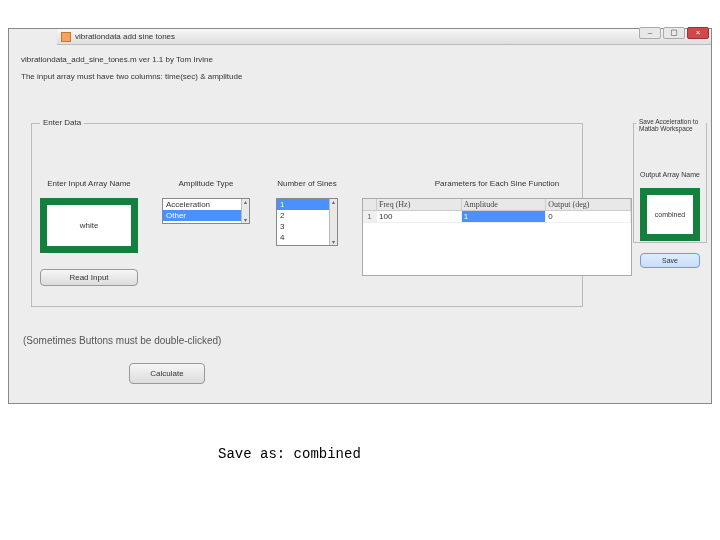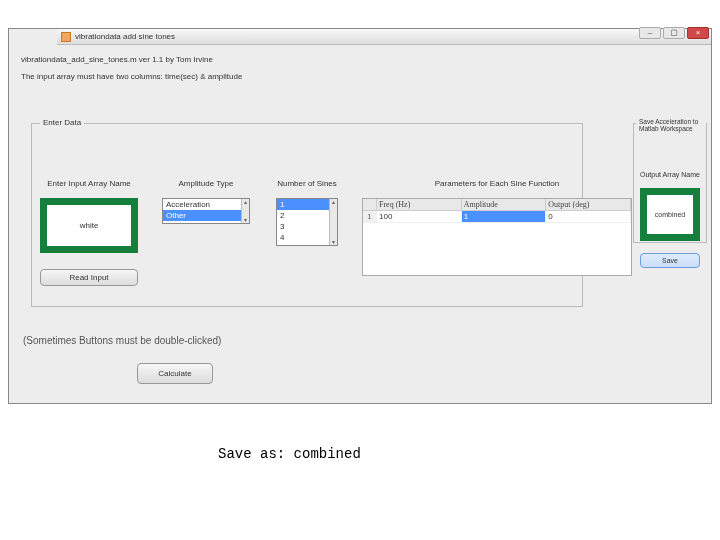--- a/index.html
+++ b/index.html
@@ -153,21 +153,21 @@
   .table .body-pad { height:52px; background:#fff;}
   .sometimes {
     position: absolute;
     left: 14px;
     top: 290px;
     font-size: 10px;
     color: #555;
   }
   .bottom-btns {
     position: absolute;
-    left: 128px;
+    left: 120px;
     top: 318px;
     display: flex;
     gap: 12px;
   }
   .bottom-btns .btn { width: 76px; padding: 5px 0; }
   .caption {
     position: absolute;
     top: 446px;
     left: 218px;
     font-size: 14px;

